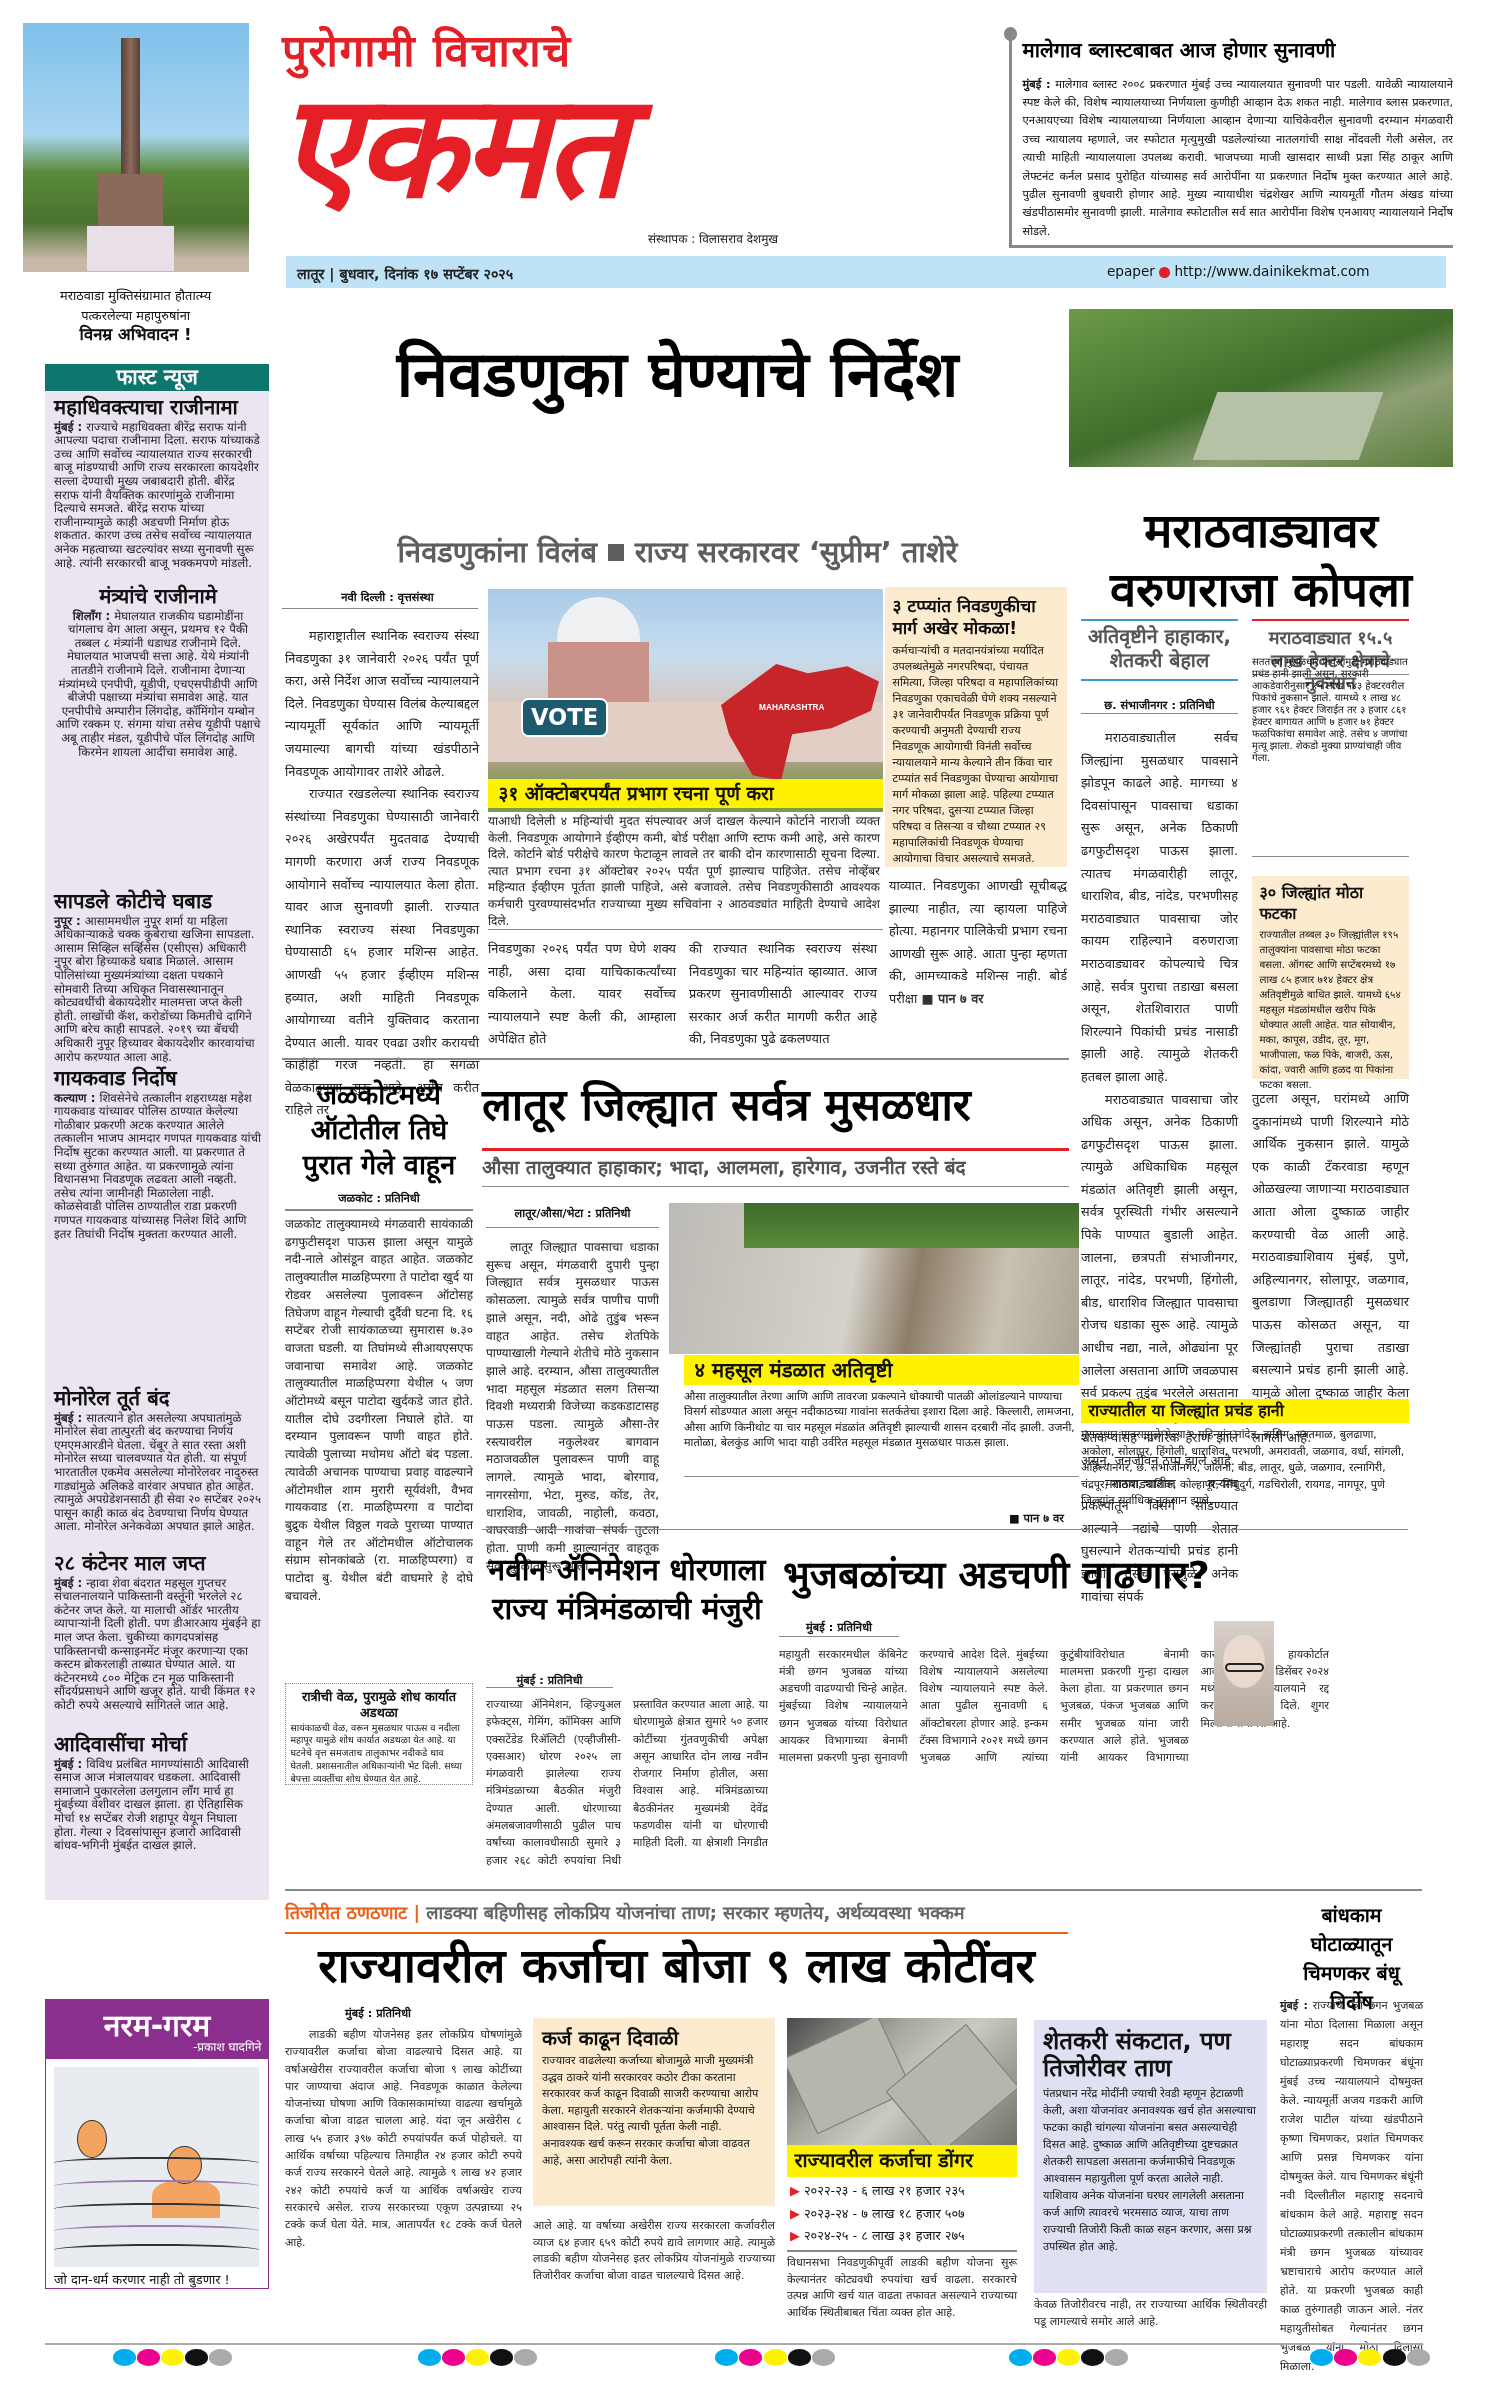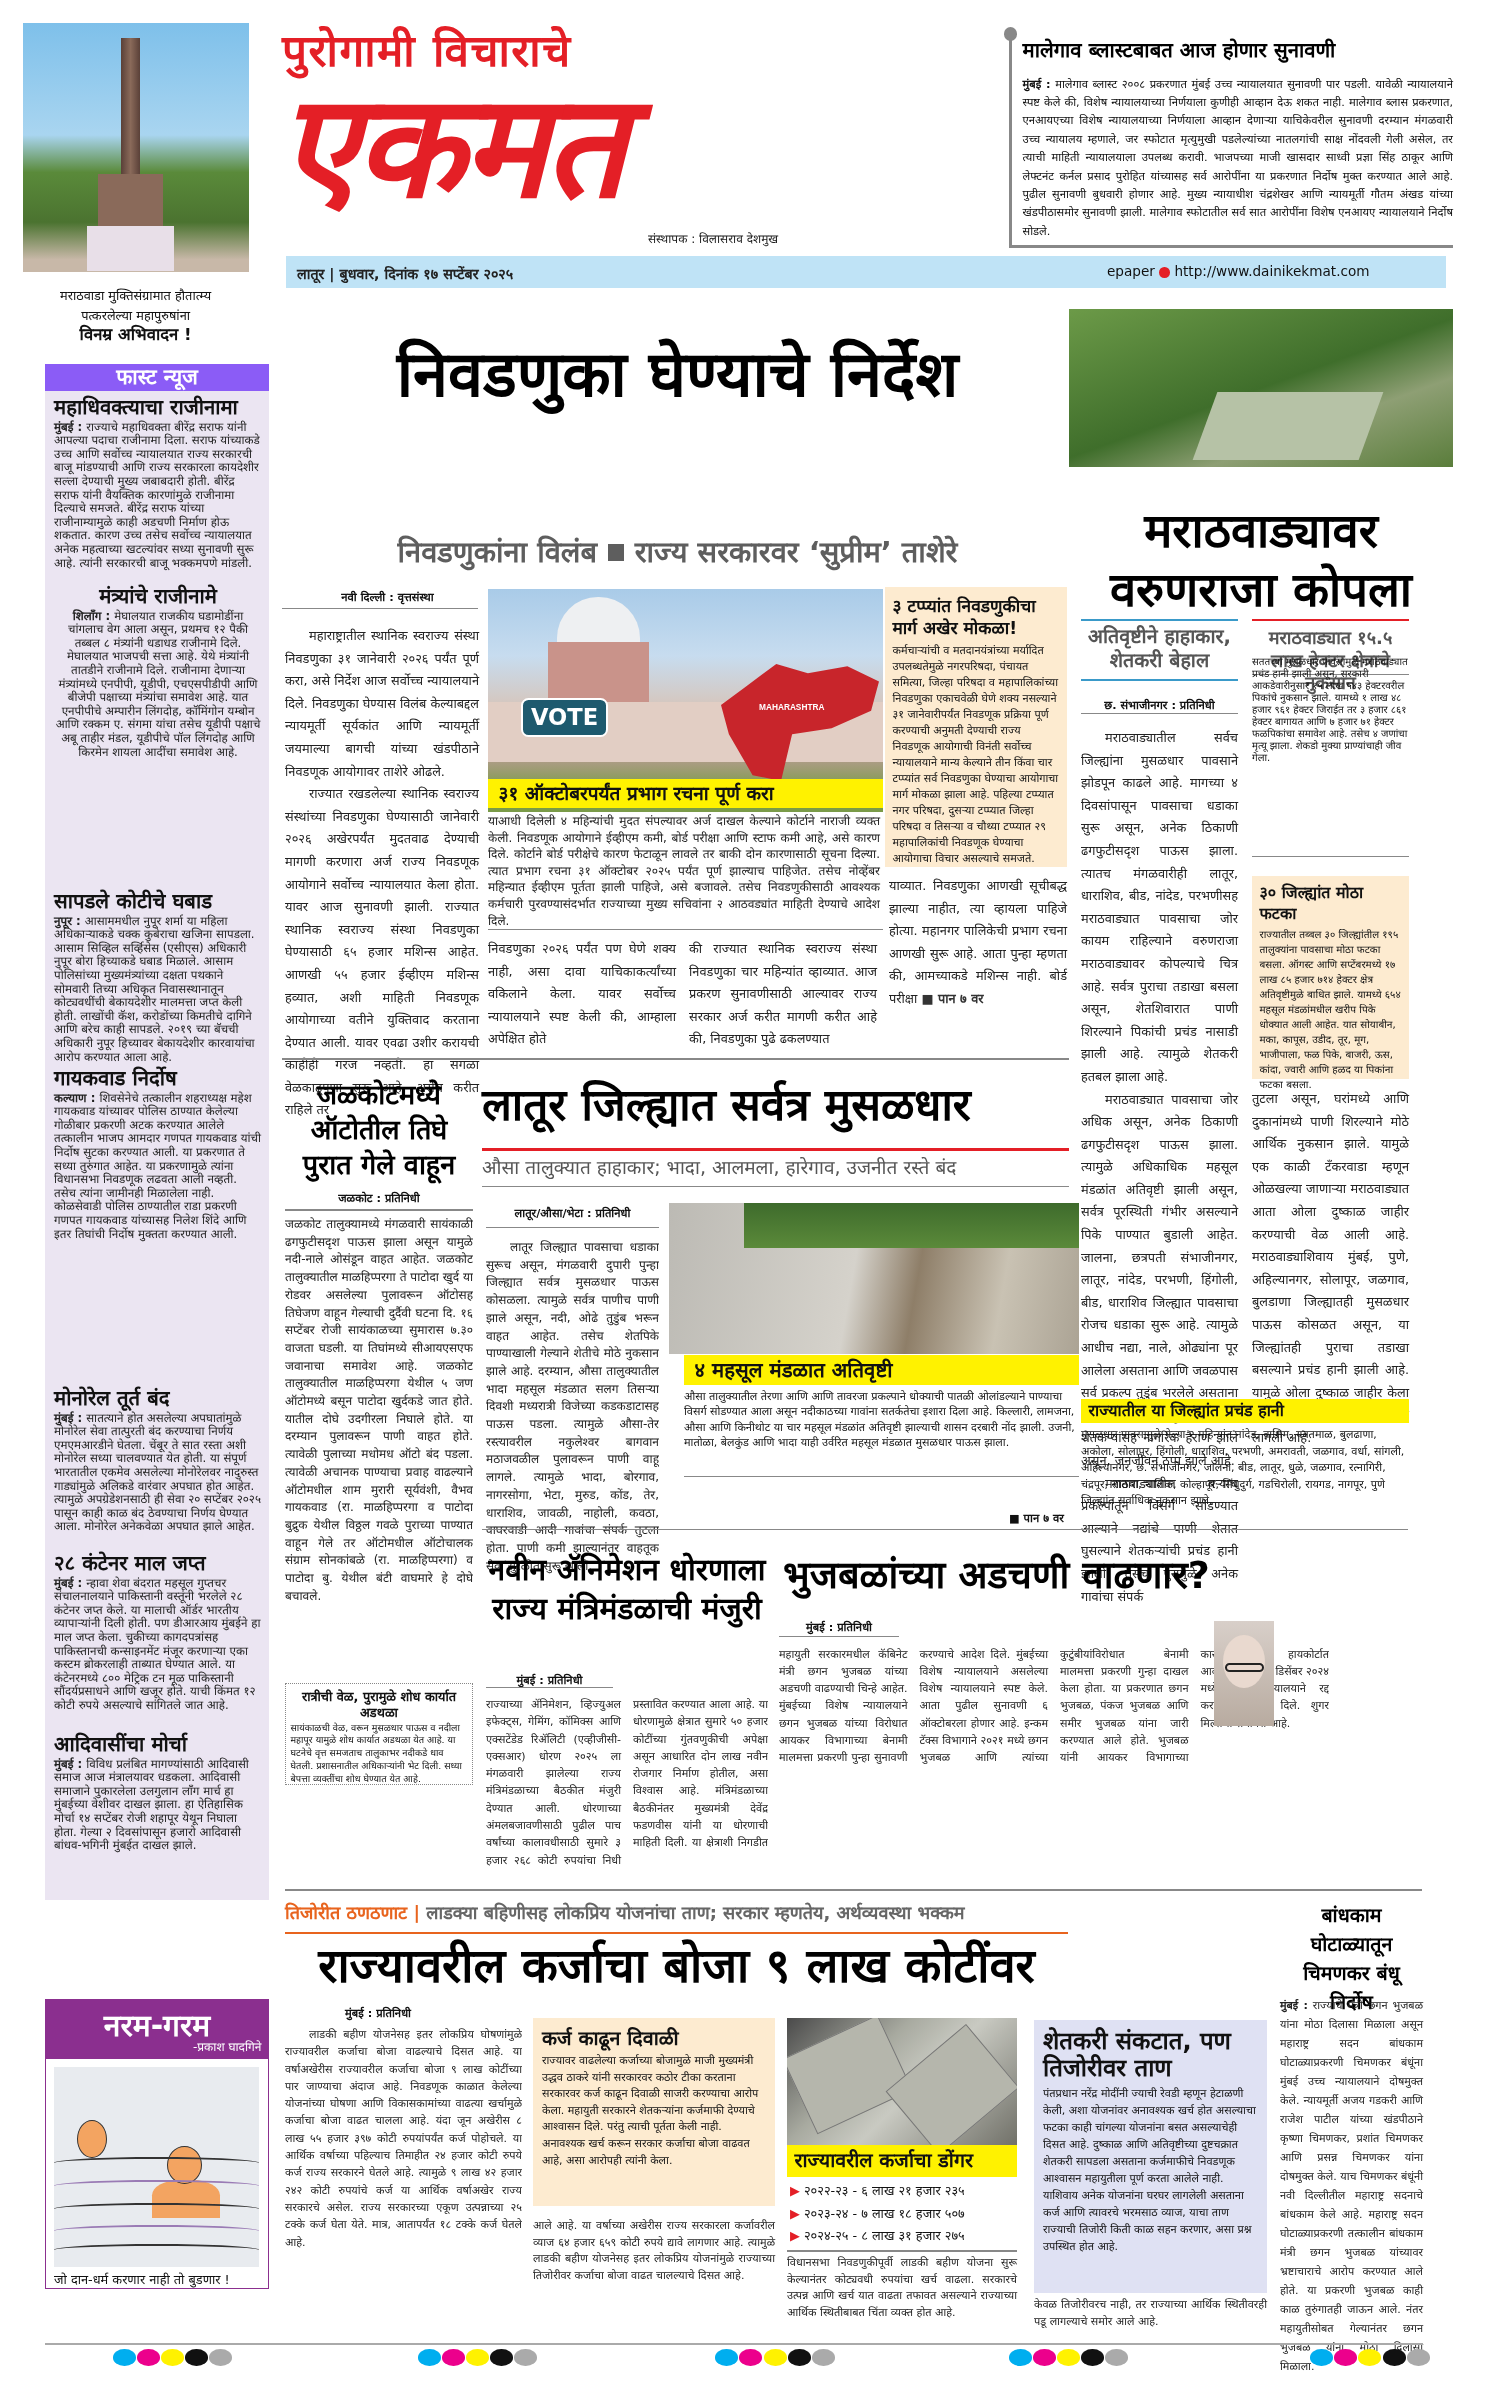--- a/index.html
+++ b/index.html
@@ -30,21 +30,21 @@
 #malegaon-title{font-size:20.3px;font-weight:900;color:#000;margin-bottom:13px}
 #malegaon-box p{font-size:11.3px;line-height:18.4px;text-align:justify}
 
 #main-headline{left:301px;top:335px;width:753px;font-size:63px;font-weight:900;line-height:80px;text-align:center;color:#000}
 #main-sub{left:301px;top:531px;width:753px;text-align:center;font-size:29px;font-weight:bold;color:#5e5e5e}
 #main-sub .sq{display:inline-block;width:16.6px;height:16.6px;background:#5e5e5e;margin:0 10.5px;vertical-align:1.5px}
 #crop-photo{left:1069px;top:309px;width:384px;height:158px;background:linear-gradient(160deg,#6c9a48,#3f6e2b 50%,#8e9f74 70%,#5a7d3b)}
 #crop-photo .water{position:absolute;left:136px;top:83px;width:166px;height:68px;background:#b6c2a6;transform:skewX(-20deg)}
 
 #fast-news{left:45px;top:364px;width:224px;height:1536px;background:#ebe5f2}
-#fast-news-head{left:45px;top:364px;width:224px;height:27px;background:#8b5cf6;color:#fff;font-size:21px;font-weight:bold;text-align:center;line-height:27px}
+#fast-news-head{left:45px;top:364px;width:224px;height:27px;background:#0f766e;color:#fff;font-size:21px;font-weight:bold;text-align:center;line-height:27px}
 .fn-item{position:absolute;left:54px;width:208px}
 .fn-item h3{font-size:20.3px;font-weight:900;color:#111;line-height:25.6px}
 .fn-item p{font-size:11.7px;line-height:13.6px;color:#222}
 .fn-item p b{font-weight:bold}
 
 #cartoon-box{left:45px;top:1999px;width:224px;height:290px;border:1.5px solid #8b2f8f}
 #cartoon-head{left:45px;top:1999px;width:224px;height:60px;background:#8b2f8f;color:#fff}
 #cartoon-title{position:absolute;left:0;top:4.5px;width:224px;text-align:center;font-size:30px;font-weight:900}
 #cartoon-author{position:absolute;right:7.5px;top:39px;font-size:12px}
 #cartoon-img{left:54px;top:2067px;width:205px;height:200px;background:#e8ebef;overflow:hidden}
@@ -226,21 +226,21 @@
 <div class="byline" style="left:285px;top:1190px;width:188px">जळकोट : प्रतिनिधी</div>
 <div class="rule" style="left:285px;top:1209px;width:188px;height:1.5px"></div>
 <p class="body" style="position:absolute;left:285px;top:1216px;width:188px;height:437px;overflow:hidden;font-size:12px;line-height:17.7px">जळकोट तालुक्यामध्ये मंगळवारी सायंकाळी ढगफुटीसदृश पाऊस झाला असून यामुळे नदी-नाले ओसंडून वाहत आहेत. जळकोट तालुक्यातील माळहिप्परगा ते पाटोदा खुर्द या रोडवर असलेल्या पुलावरून ऑटोसह तिघेजण वाहून गेल्याची दुर्दैवी घटना दि. १६ सप्टेंबर रोजी सायंकाळच्या सुमारास ७.३० वाजता घडली. या तिघांमध्ये सीआयएसएफ जवानाचा समावेश आहे. जळकोट तालुक्यातील माळहिप्परगा येथील ५ जण ऑटोमध्ये बसून पाटोदा खुर्दकडे जात होते. यातील दोघे उदगीरला निघाले होते. या दरम्यान पुलावरून पाणी वाहत होते. त्यावेळी पुलाच्या मधोमध ऑटो बंद पडला. त्यावेळी अचानक पाण्याचा प्रवाह वाढल्याने ऑटोमधील शाम मुरारी सूर्यवंशी, वैभव गायकवाड (रा. माळहिप्परगा व पाटोदा बुद्रुक येथील विठ्ठल गवळे पुराच्या पाण्यात वाहून गेले तर ऑटोमधील ऑटोचालक संग्राम सोनकांबळे (रा. माळहिप्परगा) व पाटोदा बु. येथील बंटी वाघमारे हे दोघे बचावले.</p>
 <div class="abs" style="left:285px;top:1683px;width:188px;height:102px;border:0.8px dotted #888;padding:4.5px">
   <div style="font-size:12.8px;font-weight:900;text-align:center;line-height:16.6px">रात्रीची वेळ, पुरामुळे शोध कार्यात अडथळा</div>
   <div style="font-size:9.4px;line-height:12.8px">सायंकाळची वेळ, वरून मुसळधार पाऊस व नदीला महापूर यामुळे शोध कार्यात अडथळा येत आहे. या घटनेचे वृत्त समजताच तालुकाभर नदीकडे धाव घेतली. प्रशासनातील अधिकाऱ्यांनी भेट दिली. सध्या बेपत्ता व्यक्तींचा शोध घेण्यात येत आहे.</div>
 </div>
 
 <div class="abs hd-black" style="left:482px;top:1078px;width:595px;font-size:44px;line-height:53px">लातूर जिल्ह्यात सर्वत्र मुसळधार</div>
 <div class="rule" style="left:482px;top:1148px;width:587px;height:3px;background:#e41f26"></div>
-<div class="abs" style="left:482px;top:1154px;width:595px;font-size:19px;font-weight:normal;color:#555">औसा तालुक्यात हाहाकार; भादा, आलमला, हारेगाव, उजनीत रस्ते बंद</div>
+<div class="abs" style="left:482px;top:1154px;width:595px;font-size:19px;font-weight:bold;color:#555">औसा तालुक्यात हाहाकार; भादा, आलमला, हारेगाव, उजनीत रस्ते बंद</div>
 <div class="rule" style="left:482px;top:1186px;width:587px;height:0.8px"></div>
 <div class="byline" style="left:486px;top:1205px;width:173px">लातूर/औसा/भेटा : प्रतिनिधी</div>
 <div class="rule" style="left:486px;top:1227px;width:173px;height:0.8px"></div>
 <p class="body ind" style="position:absolute;left:486px;top:1239px;width:173px;height:354px;overflow:hidden;font-size:12px;line-height:17.7px">लातूर जिल्ह्यात पावसाचा धडाका सुरूच असून, मंगळवारी दुपारी पुन्हा जिल्ह्यात सर्वत्र मुसळधार पाऊस कोसळला. त्यामुळे सर्वत्र पाणीच पाणी झाले असून, नदी, ओढे तुडुंब भरून वाहत आहेत. तसेच शेतपिके पाण्याखाली गेल्याने शेतीचे मोठे नुकसान झाले आहे. दरम्यान, औसा तालुक्यातील भादा महसूल मंडळात सलग तिसऱ्या दिवशी मध्यरात्री विजेच्या कडकडाटासह पाऊस पडला. त्यामुळे औसा-तेर रस्त्यावरील नकुलेश्वर बागवान मठाजवळील पुलावरून पाणी वाहू लागले. त्यामुळे भादा, बोरगाव, नागरसोगा, भेटा, मुरुड, कोंड, तेर, धाराशिव, जावळी, नाहोली, कवठा, वाघरवाडी आदी गावांचा संपर्क तुटला होता. पाणी कमी झाल्यानंतर वाहतूक सेवा सुरळीत सुरू झाली.</p>
 <div class="photo" style="left:669px;top:1203px;width:410px;height:151px;background:linear-gradient(100deg,#bcbab4 0%,#d5d2cb 45%,#8e7e68 60%,#c9c2b3 80%,#aba394)">
   <div style="position:absolute;left:75px;top:0;width:335px;height:45px;background:linear-gradient(#3e6b2c,#5b8a3a)"></div>
 </div>
 <div class="yellow-bar" style="left:684px;top:1355px;width:395px;height:30px;font-size:20.3px;line-height:30px;padding-left:10.5px">४ महसूल मंडळात अतिवृष्टी</div>
 <div class="abs" style="left:684px;top:1389px;width:395px;font-size:11px;line-height:15.4px">औसा तालुक्यातील तेरणा आणि आणि तावरजा प्रकल्पाने धोक्याची पातळी ओलांडल्याने पाण्याचा विसर्ग सोडण्यात आला असून नदीकाठच्या गावांना सतर्कतेचा इशारा दिला आहे. किल्लारी, लामजना, औसा आणि किनीथोट या चार महसूल मंडळांत अतिवृष्टी झाल्याची शासन दरबारी नोंद झाली. उजनी, मातोळा, बेलकुंड आणि भादा याही उर्वरित महसूल मंडळात मुसळधार पाऊस झाला.</div>
 <div class="rule" style="left:684px;top:1476px;width:395px;height:0.8px"></div>

